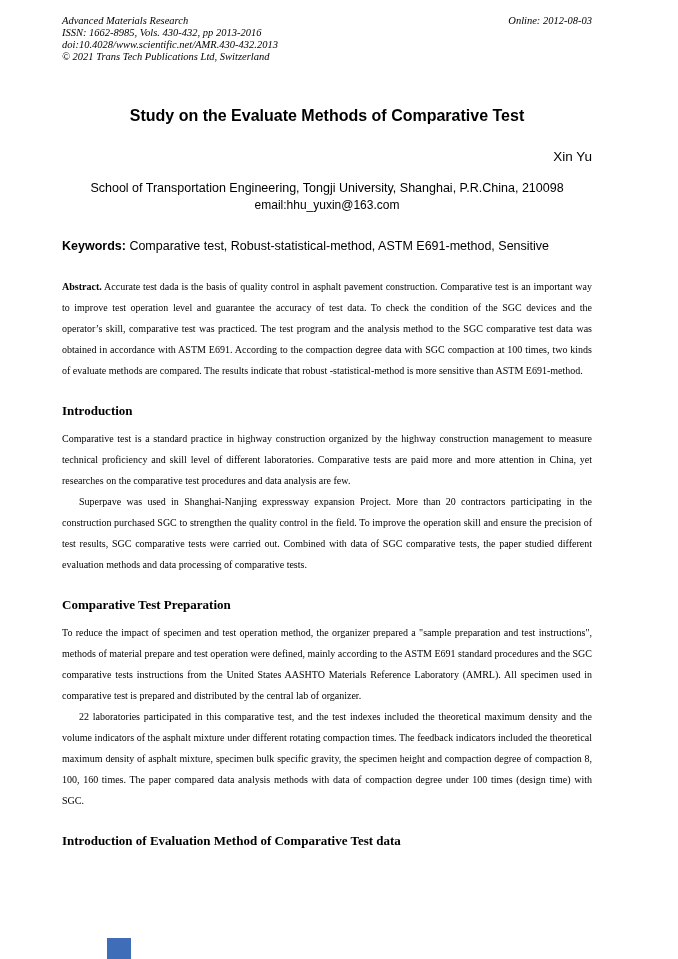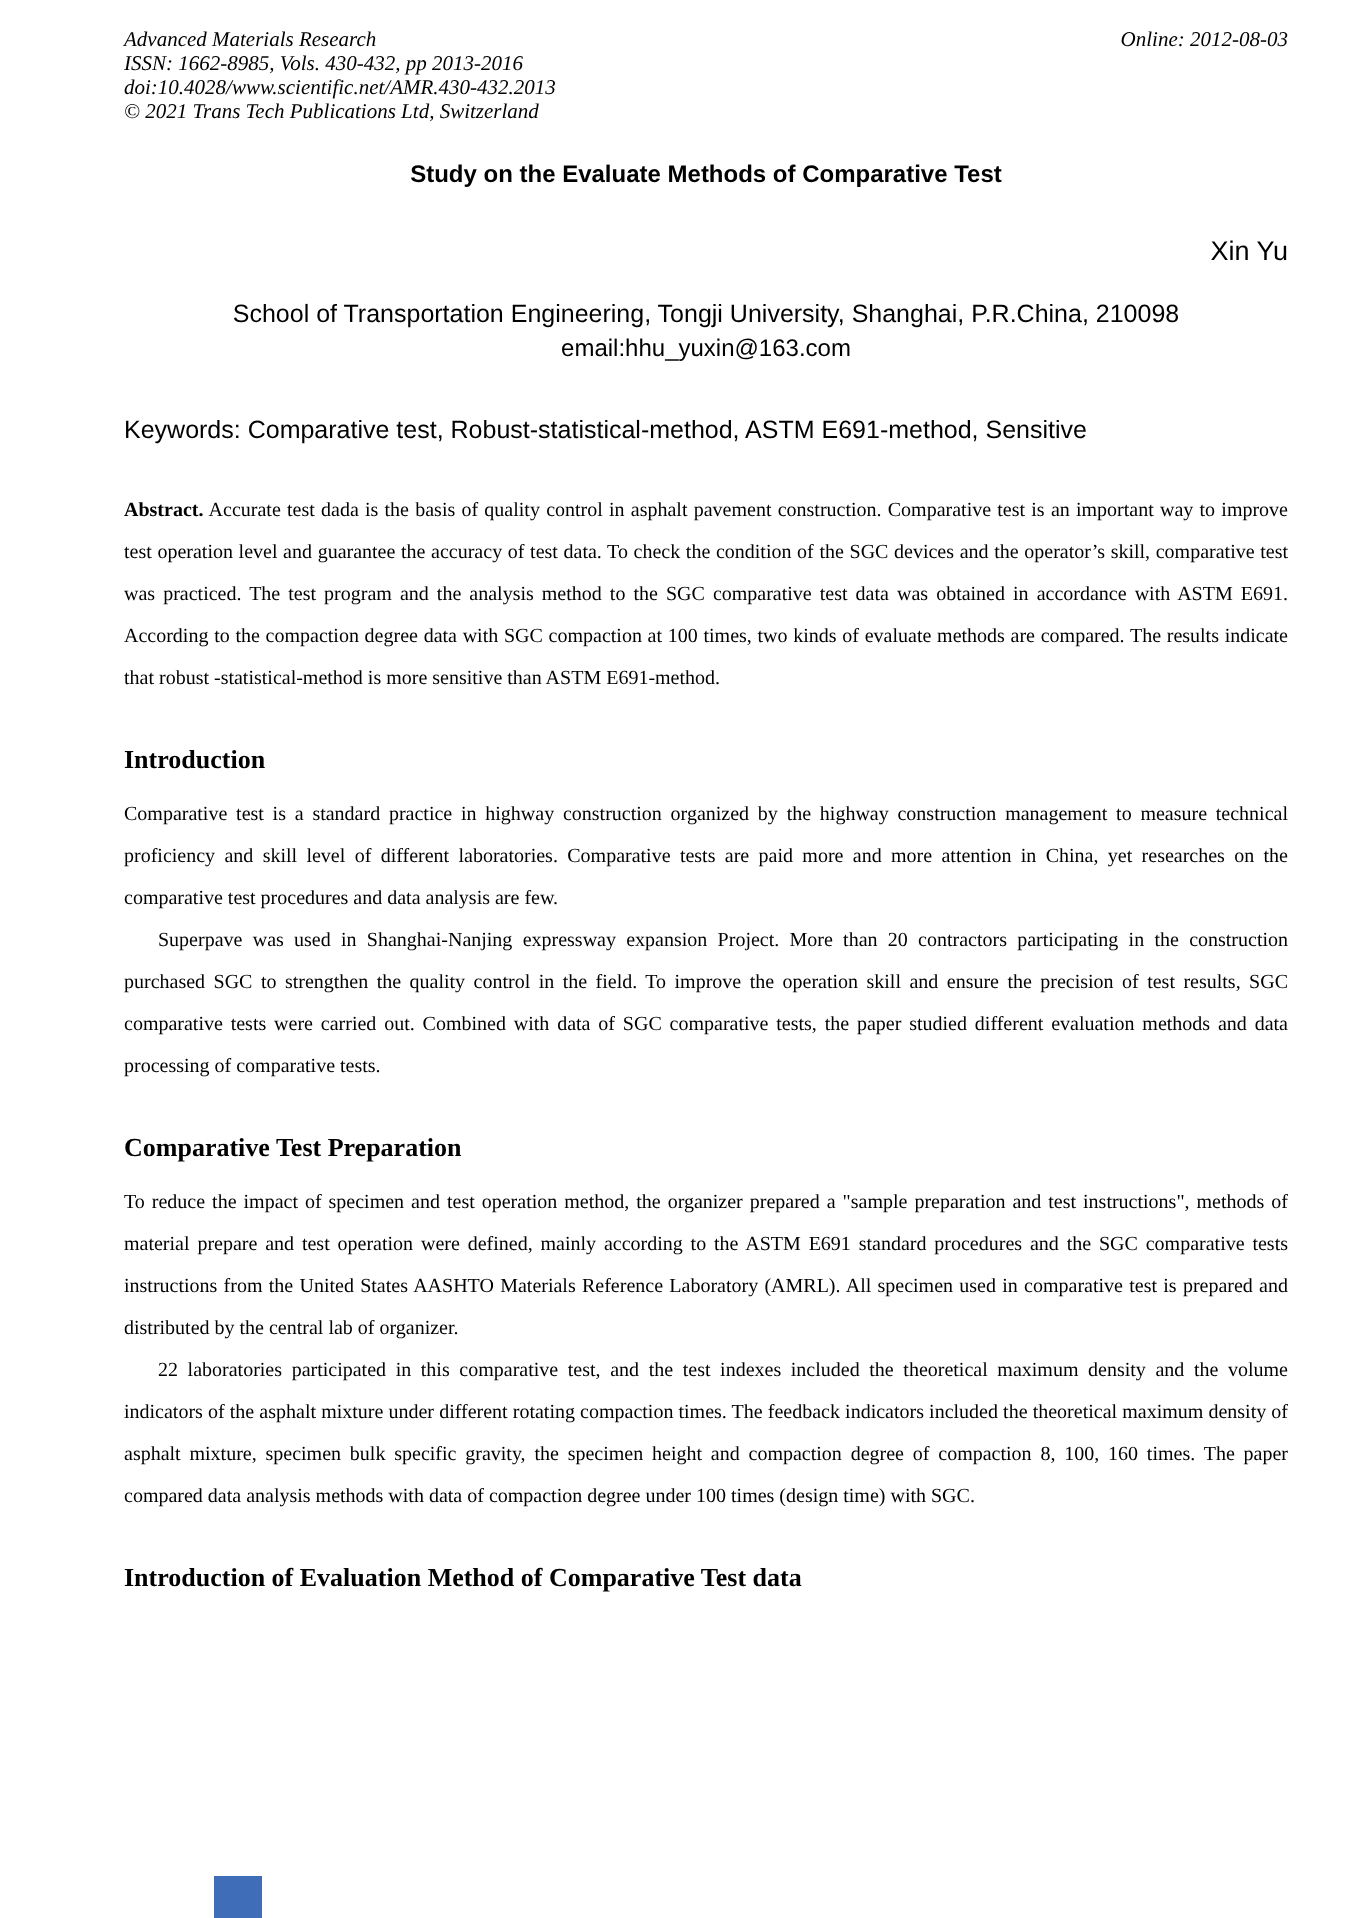--- a/index.html
+++ b/index.html
@@ -3,41 +3,41 @@
 <meta charset="utf-8">
 <style>
   * { margin: 0; padding: 0; box-sizing: border-box; }
   html, body { background: #e9e9e9; }
   body { width: 678px; height: 959px; }
   .page {
     position: relative;
     width: 678px;
     height: 959px;
     background: #ffffff;
-    padding: 15px 34px 0 62px;
+    padding: 15px 86px 0 62px;
     font-family: "Liberation Serif", serif;
     color: #000;
     overflow: hidden;
   }
   .hdr {
     display: flex;
     justify-content: space-between;
     align-items: flex-start;
     font-style: italic;
     font-size: 10.5px;
     line-height: 12px;
   }
   .hdr-left div { white-space: nowrap; }
   .hdr-right { white-space: nowrap; }
   .title {
     font-family: "Liberation Sans", sans-serif;
-    font-size: 12px;
+    font-size: 16px;
     font-weight: bold;
     text-align: center;
-    margin-top: 17px;
+    margin-top: 44px;
   }
   .author {
     font-family: "Liberation Sans", sans-serif;
     font-size: 13.5px;
     text-align: right;
     margin-top: 24px;
   }
   .affiliation {
     font-family: "Liberation Sans", sans-serif;
     font-size: 12.5px;
@@ -48,21 +48,21 @@
     font-family: "Liberation Sans", sans-serif;
     font-size: 12px;
     text-align: center;
     margin-top: 3px;
   }
   .keywords {
     font-family: "Liberation Sans", sans-serif;
     font-size: 12.5px;
     margin-top: 27px;
   }
-  .keywords b { font-weight: normal; }
+  .keywords b { font-weight: bold; }
   .body {
     font-size: 10px;
     line-height: 21px;
     text-align: justify;
   }
   .abstract { margin-top: 23px; }
   .abstract b { font-weight: bold; }
   .section-heading {
     font-family: "Liberation Serif", serif;
     font-size: 13px;

